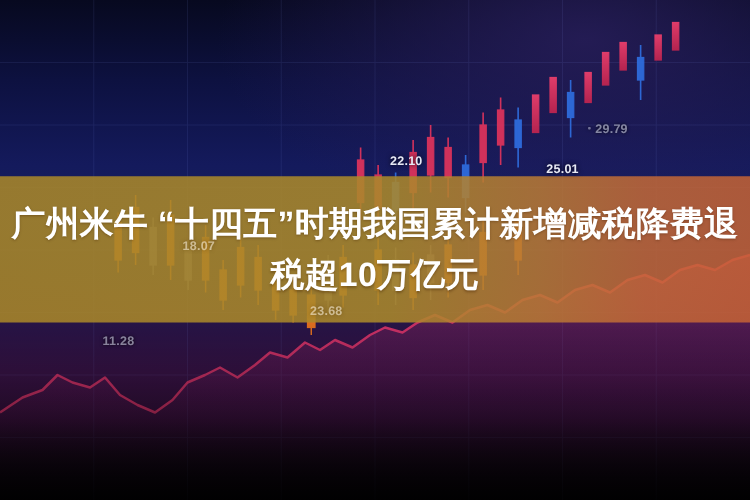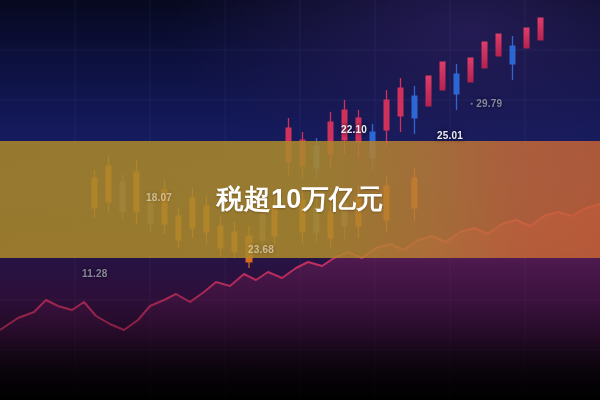--- a/index.html
+++ b/index.html
@@ -270,25 +270,26 @@
              L230,286 L244,274 L256,280 L268,272 L282,278 L296,268 L308,262 L322,266
              L334,258 L348,252 L362,258 L376,248 L390,244 L404,250 L418,240 L432,236
              L446,242 L460,232 L474,228 L488,234 L502,224 L516,220 L530,226 L544,216
              L558,212 L572,216 L586,208 L600,204" fill="none" stroke="#e0356b" stroke-width="2" stroke-linejoin="round" opacity="0.9"></path>
   </svg>
 
   <div class="layer" style="background:linear-gradient(180deg, rgba(0,0,0,0) 62%, rgba(0,0,0,0.35) 82%, rgba(0,0,0,0.85) 100%);"></div>
 
   <div id="title-band"></div>
 
-  <div class="datalabel dl-dark" style="left:312px; top:124px;margin-left:29px;">22.10</div>
+  <div class="datalabel dl-dark" style="left:312px; top:124px;">22.10</div>
   <div class="datalabel dl-dark" style="left:392px; top:130px;margin-left:45px;">25.01</div>
   <div class="datalabel dl-dot dl-faint" style="left:470px; top:98px;">29.79</div>
   <div class="datalabel dl-faint" style="left:82px;  top:268px;">11.28</div>
 
   <div id="title-text">
+    <span class="tline">广州米牛 “十四五”时期我国累计新增减税降费退</span>
     <span class="tline">税超10万亿元</span>
   </div>
 
   <div class="datalabel dl-onband" style="left:146px; top:192px;">18.07</div>
   <div class="datalabel dl-onband" style="left:248px; top:244px;">23.68</div>
 
 </div>
 
 </body></html>

